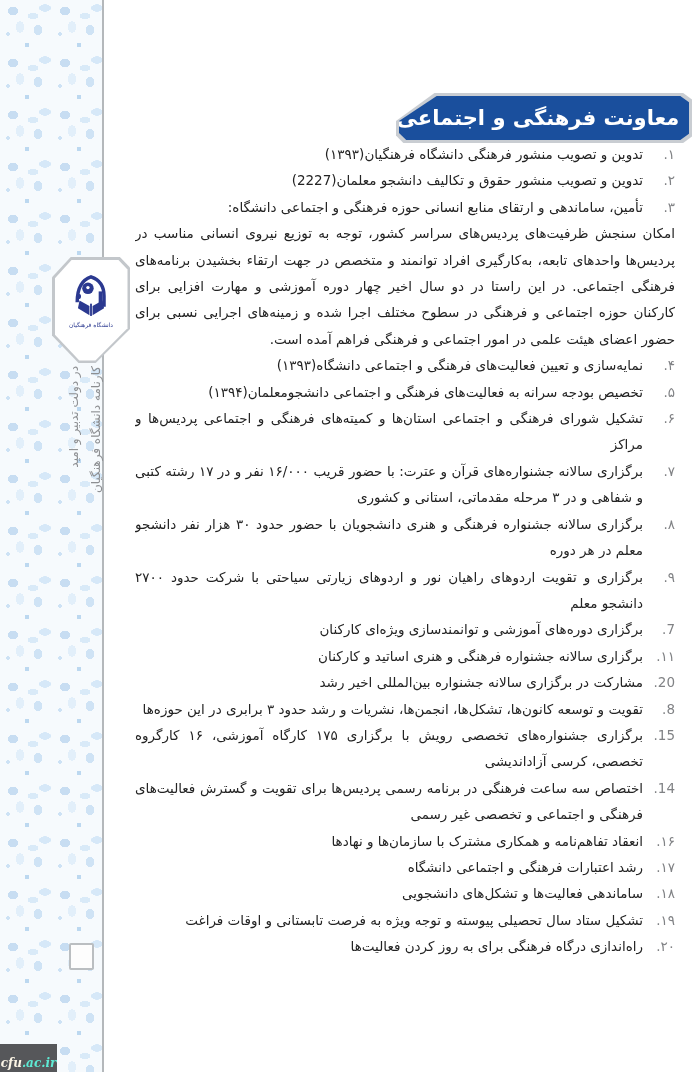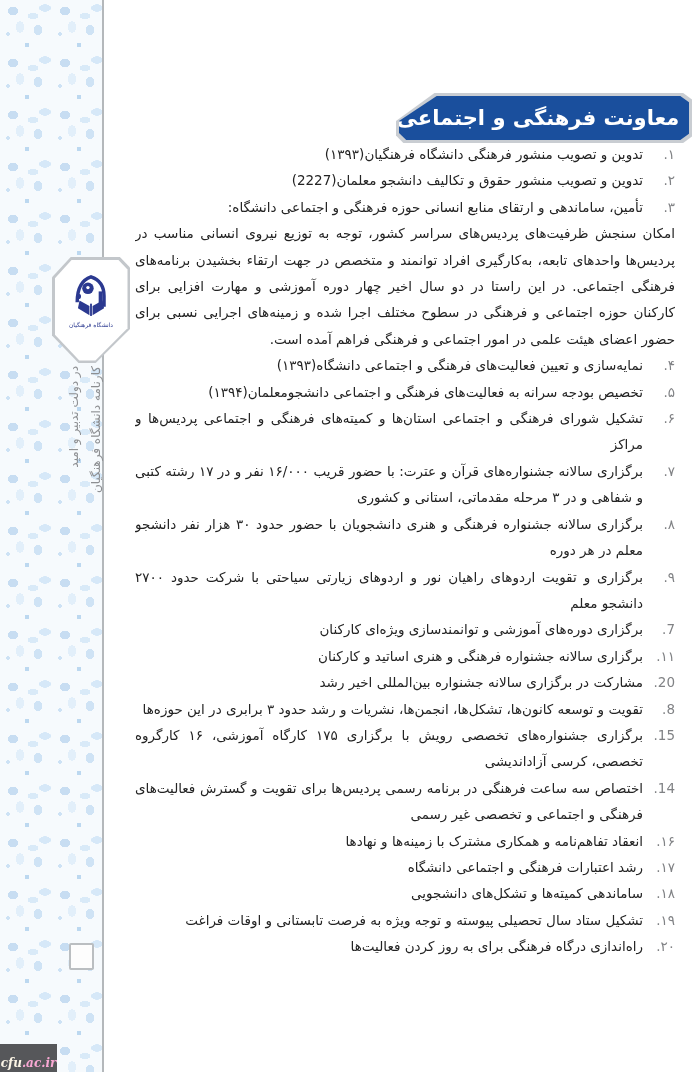--- a/index.html
+++ b/index.html
@@ -44,21 +44,21 @@
 
   
   .square-marker{ position:absolute; left:69px; top:943px; width:25px; height:27px;
                   background:#fdfdfd; border:2px solid #babec1; border-radius:2px; z-index:3; }
 
   
   .cfu-box{ position:absolute; left:0; top:1044px; width:57px; height:37px; background:#56575a;
             display:flex; align-items:center; justify-content:center; z-index:3;
             font-family:"DejaVu Serif", serif; font-style:italic; font-weight:bold; font-size:12px; }
   .cfu-white{ color:#fcf5e6; }
-  .cfu-orange{ color:#f9a8d4; }
+  .cfu-orange{ color:#5eead4; }
 
   
   .banner{ position:absolute; left:396px; top:77px; width:296px; height:50px; background:#c9cdd2;
            clip-path:polygon(13% 0, 97% 0, 100% 13%, 100% 87%, 97% 100%, 2.5% 100%, 0 85%, 0 56%);
            filter:drop-shadow(2px 3px 3px rgba(0,0,0,.18)); z-index:2;margin-top:16px; }
   .banner-inner{ position:absolute; inset:3px; background:#1a4f9d;
            clip-path:polygon(13% 0, 97% 0, 100% 14%, 100% 86%, 97% 100%, 2.5% 100%, 0 84%, 0 57%);
            display:flex; align-items:center; justify-content:center; }
   .banner-title{ color:#ffffff; font-size:21px; font-weight:700; direction:rtl;
                  transform:translateX(-6px); white-space:nowrap; }
@@ -185,31 +185,31 @@
       <div class="itext">برگزاری جشنواره‌های تخصصی رویش با برگزاری ۱۷۵ کارگاه آموزشی، ۱۶ کارگروه تخصصی، کرسی آزاداندیشی</div>
     </div>
 
     <div class="row">
       <span class="num">14.</span>
       <div class="itext">اختصاص سه ساعت فرهنگی در برنامه رسمی پردیس‌ها برای تقویت و گسترش فعالیت‌های فرهنگی و اجتماعی و تخصصی غیر رسمی</div>
     </div>
 
     <div class="row">
       <span class="num">۱۶.</span>
-      <div class="itext">انعقاد تفاهم‌نامه و همکاری مشترک با زمینه‌ها و نهادها</div>
+      <div class="itext">انعقاد تفاهم‌نامه و همکاری مشترک با سازمان‌ها و نهادها</div>
     </div>
 
     <div class="row">
       <span class="num">۱۷.</span>
       <div class="itext">رشد اعتبارات فرهنگی و اجتماعی دانشگاه</div>
     </div>
 
     <div class="row">
       <span class="num">۱۸.</span>
-      <div class="itext">ساماندهی کمیته‌ها و تشکل‌های دانشجویی</div>
+      <div class="itext">ساماندهی فعالیت‌ها و تشکل‌های دانشجویی</div>
     </div>
 
     <div class="row">
       <span class="num">۱۹.</span>
       <div class="itext">تشکیل ستاد سال تحصیلی پیوسته و توجه ویژه به فرصت تابستانی و اوقات فراغت</div>
     </div>
 
     <div class="row">
       <span class="num">۲۰.</span>
       <div class="itext">راه‌اندازی درگاه فرهنگی برای به روز کردن فعالیت‌ها</div>

